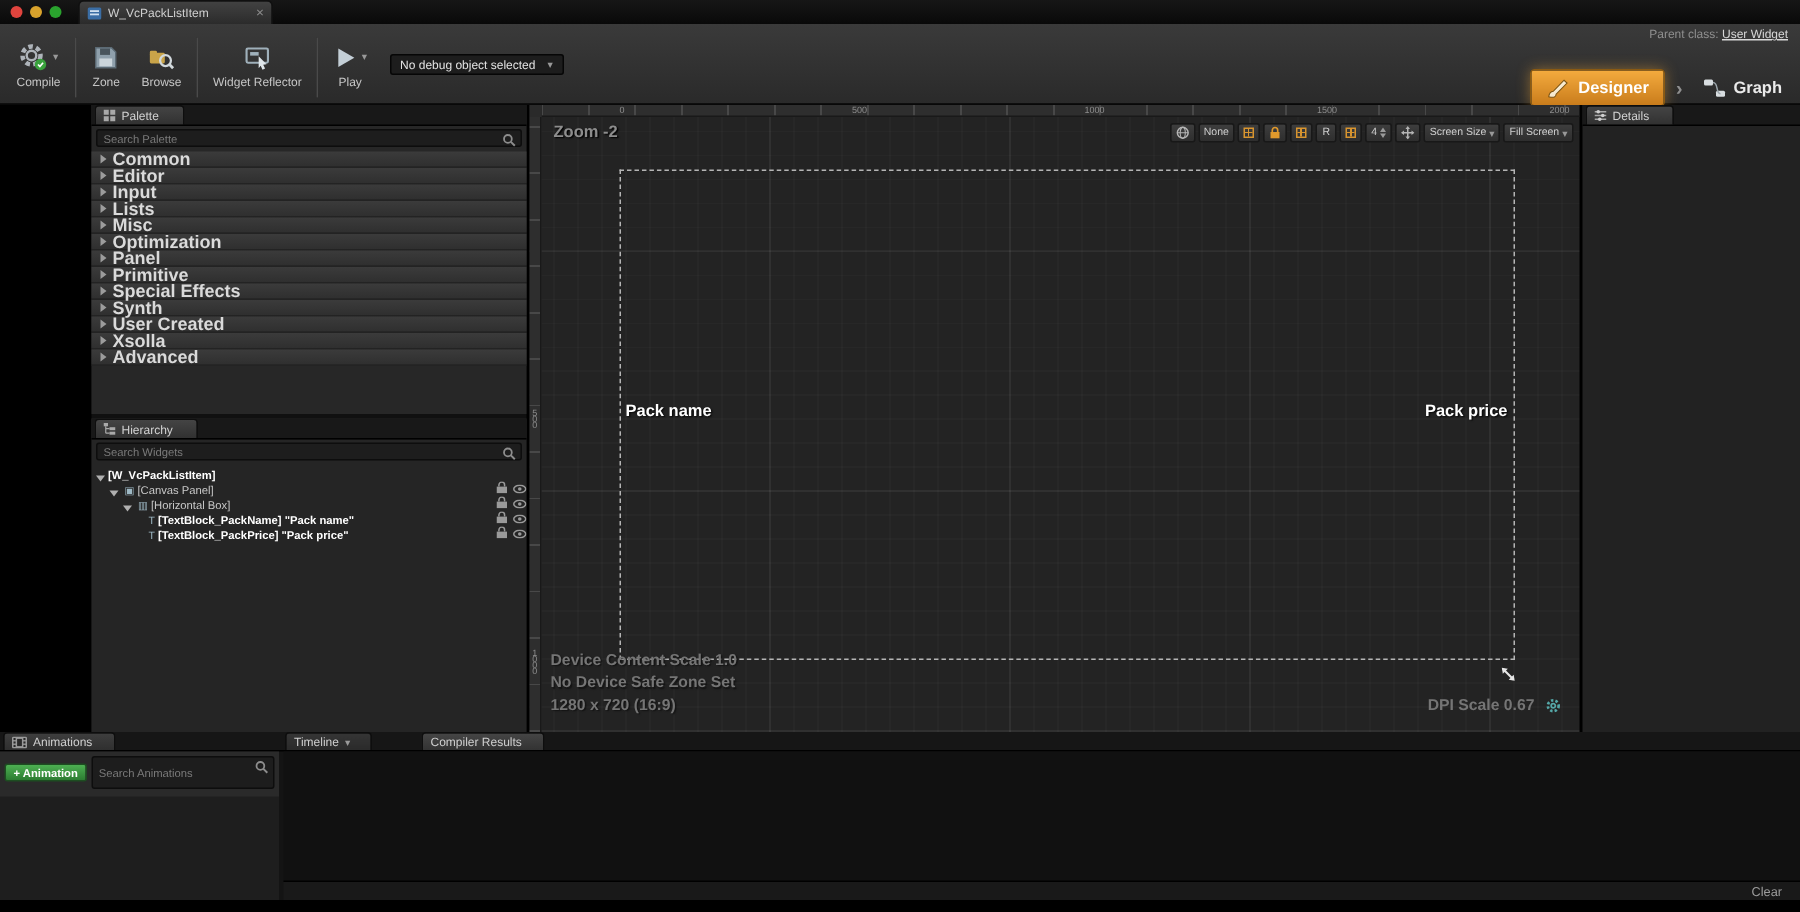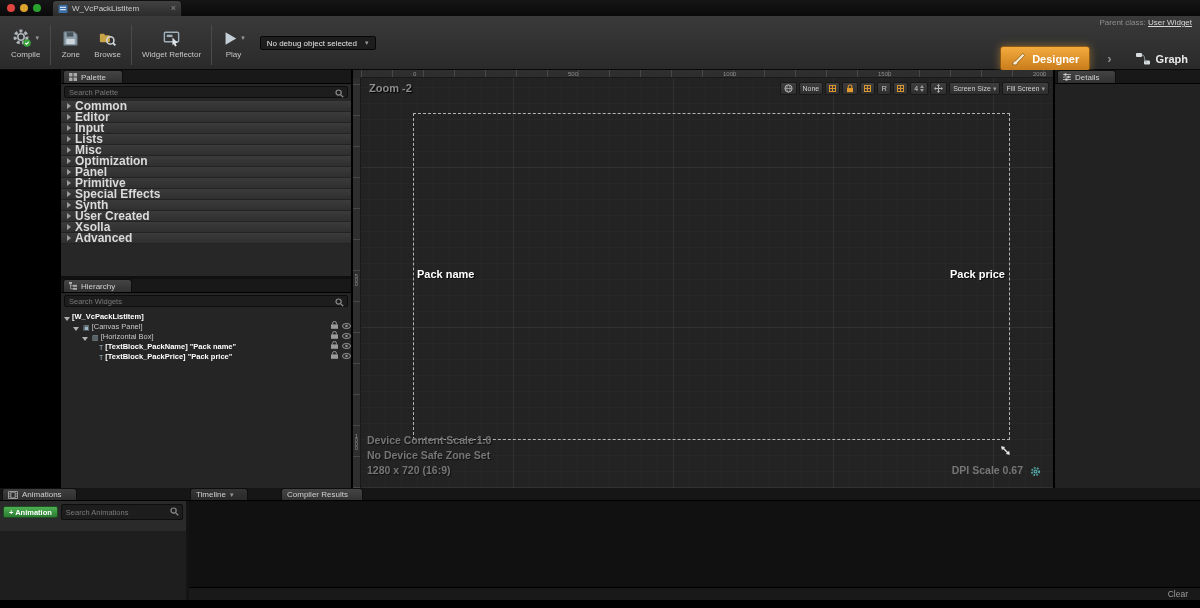--- a/index.html
+++ b/index.html
@@ -29,21 +29,21 @@
   .tb-row { position:absolute; left:4px; top:9px; display:flex; align-items:flex-start; }
   .tb-btn { display:flex; flex-direction:column; align-items:center; padding:2px 7px; border-radius:3px; }
   .tb-ico { height:22px; display:flex; align-items:center; gap:3px; }
   .tb-cap { font-size:8px; color:#c6c6c6; margin-top:1px; white-space:nowrap; }
   .dd { color:#999; font-size:7px; }
   .tb-sep { width:1px; height:40px; margin:0 3px; background:#1a1a1a; border-right:1px solid #4a4a4a; }
   .debug-group { display:flex; flex-direction:column; align-items:center; margin-left:8px; margin-top:11px;gap:24px; }
   .debug-select { height:14px; background:#1d1d1d; border:1px solid #060606; border-radius:2px;
     color:#e3e3e3; font-size:8px; display:flex; align-items:center; gap:8px; padding:0 6px; }
   .debug-cap { font-size:7px; color:#8a8a8a; margin-top:2px; }
-  .mode-cluster { position:absolute; right:6px; top:30px; display:flex; align-items:center; gap:17px;text-align:center; }
+  .mode-cluster { position:absolute; right:6px; top:30px; display:flex; align-items:center; gap:7px;text-align:center; }
   .designer-btn { height:25px; padding:0 10px; display:flex; align-items:center; gap:6px;
     background:linear-gradient(#f4ab3e,#c97c1b); border:1px solid #8a5a12; border-radius:3px;
     color:#fff; font-weight:bold; font-size:11px; box-shadow:0 0 9px rgba(244,170,60,.45); }
   .chev { color:#8f8f8f; font-size:13px; font-weight:bold; }
   .graph-btn { height:25px; padding:0 6px; display:flex; align-items:center; gap:5px;
     color:#eaeaea; font-weight:bold; font-size:11px; }
   
   .main { position:absolute; left:16px; top:70px; width:1200px; height:418px; background:#000;margin-left:45px; }
   .left-col { position:absolute; left:0; top:0; width:290px; height:418px; background:#101010; }
   .panel { position:absolute; left:0; width:290px; background:#272727; }
@@ -125,21 +125,21 @@
     padding:0 14px 0 5px; background:linear-gradient(#3e3e3e,#2f2f2f); border:1px solid #0e0e0e;
     border-bottom:none; border-radius:3px 3px 0 0; font-size:8px; color:#cfcfcf; }
   .tab-anim { left:2px; }
   .tab-timeline { left:190px; background:linear-gradient(#353535,#2a2a2a); }
   .tab-compiler { left:281px; background:linear-gradient(#454545,#333); }
   .anim-body { position:absolute; left:0; top:13px; width:186px; height:99px; background:#2a2a2a; }
   .anim-row { position:absolute; left:3px; top:3px; right:3px; display:flex; gap:3px; align-items:center; }
   .anim-add { height:12px; background:linear-gradient(#4db052,#2c7c32); border:1px solid #1d4d21;
     border-radius:2px; color:#fff; font-size:7.5px; font-weight:bold; display:flex; align-items:center;
     padding:0 5px; white-space:nowrap;text-align:right; }
-  .anim-search { position:relative; flex:1; height:16px; background:#1d1d1d; border:1px solid #0d0d0d;
+  .anim-search { position:relative; flex:1; height:22px; background:#1d1d1d; border:1px solid #0d0d0d;
     border-radius:2px; display:flex; align-items:center; padding:0 14px 0 4px; }
   .anim-search input { flex:1; background:transparent; border:none; outline:none; font-size:7.5px;
     color:#bdbdbd; font-family:"Liberation Sans",sans-serif; }
   .anim-search input::placeholder { color:#7a7a7a; }
   .anim-search svg { position:absolute; right:3px; top:1.5px; }
   .anim-list { position:absolute; left:0; top:30px; width:186px; bottom:0; background:#1e1e1e; }
   .out-body { position:absolute; left:189px; top:13px; right:0; height:87px; background:#111;
     border-bottom:1px solid #000; }
   .out-strip { position:absolute; left:189px; top:100px; right:0; height:12px; background:#191919; }
   .clear-btn { position:absolute; right:12px; top:1px; font-size:8.5px; color:#9c9c9c; }

